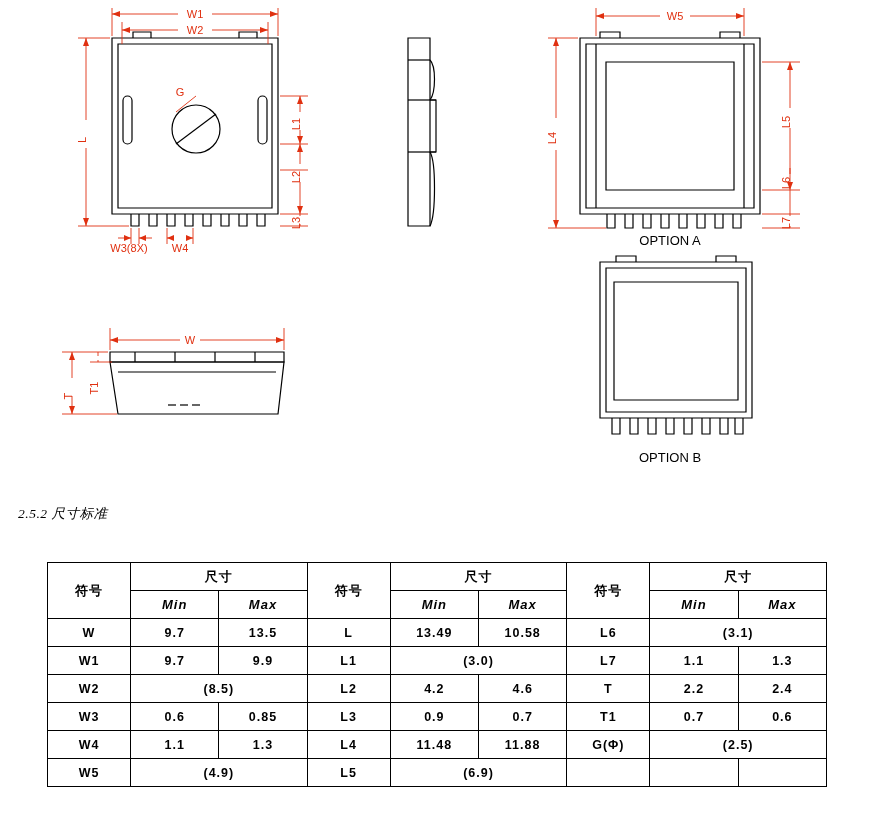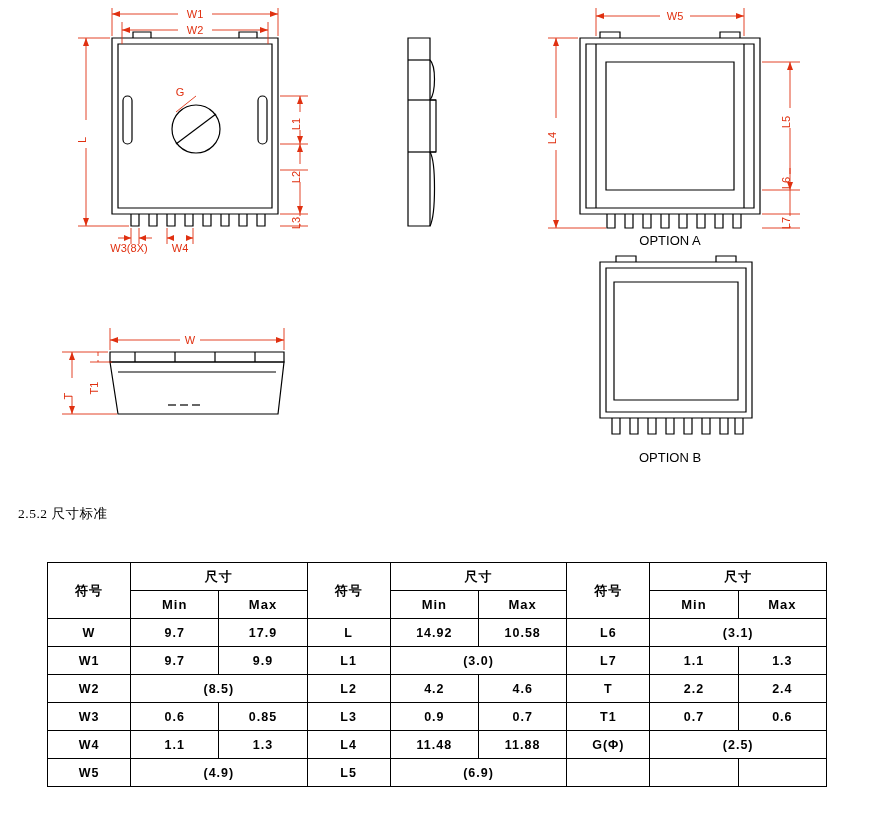--- a/index.html
+++ b/index.html
@@ -31,20 +31,21 @@
     left: 0;
   }
   .section-title {
     position: absolute;
     left: 18px;
     top: 505px;
     font-size: 13.5px;
     font-family: "Liberation Serif", serif;
     letter-spacing: 0.5px;
     color: #000;
+    font-style: italic;
   }
   .table-wrap {
     position: absolute;
     left: 47px;
     top: 562px;
     width: 780px;
   }
   table.dims {
     border-collapse: collapse;
     width: 780px;
@@ -57,21 +58,21 @@
     font-size: 12.5px;
     font-weight: bold;
     height: 27px;
     padding: 0;
     letter-spacing: 1px;
   }
   table.dims th {
     font-size: 13px;
   }
   .hdr-sym { width: 82px; }
-  .hdr-val { width: 88px; }
+  .hdr-val { width: 88px; font-style: italic; }
   .empty-row-cell { border: none; }
 </style>
 </head>
 <body>
 
 <div class="page">
 
   <div class="drawing-area">
     <svg class="drawing" width="873" height="490" viewBox="0 0 873 490">
       <g fill="none" stroke="#000000" stroke-width="1.2" stroke-linejoin="miter">
@@ -301,23 +302,23 @@
           <th class="hdr-val">Min</th>
           <th class="hdr-val">Max</th>
           <th class="hdr-val">Min</th>
           <th class="hdr-val">Max</th>
         </tr>
       </thead>
       <tbody id="table-body">
           <tr>
             <td>W</td>
             <td>9.7</td>
-            <td>17.9</td>
+            <td>13.5</td>
             <td>L</td>
-            <td>14.92</td>
+            <td>13.49</td>
             <td>10.58</td>
             <td>L6</td>
             <td colspan="2">(3.1)</td>
           </tr>
           <tr>
             <td>W1</td>
             <td>9.7</td>
             <td>9.9</td>
             <td>L1</td>
             <td colspan="2">(3.0)</td>

